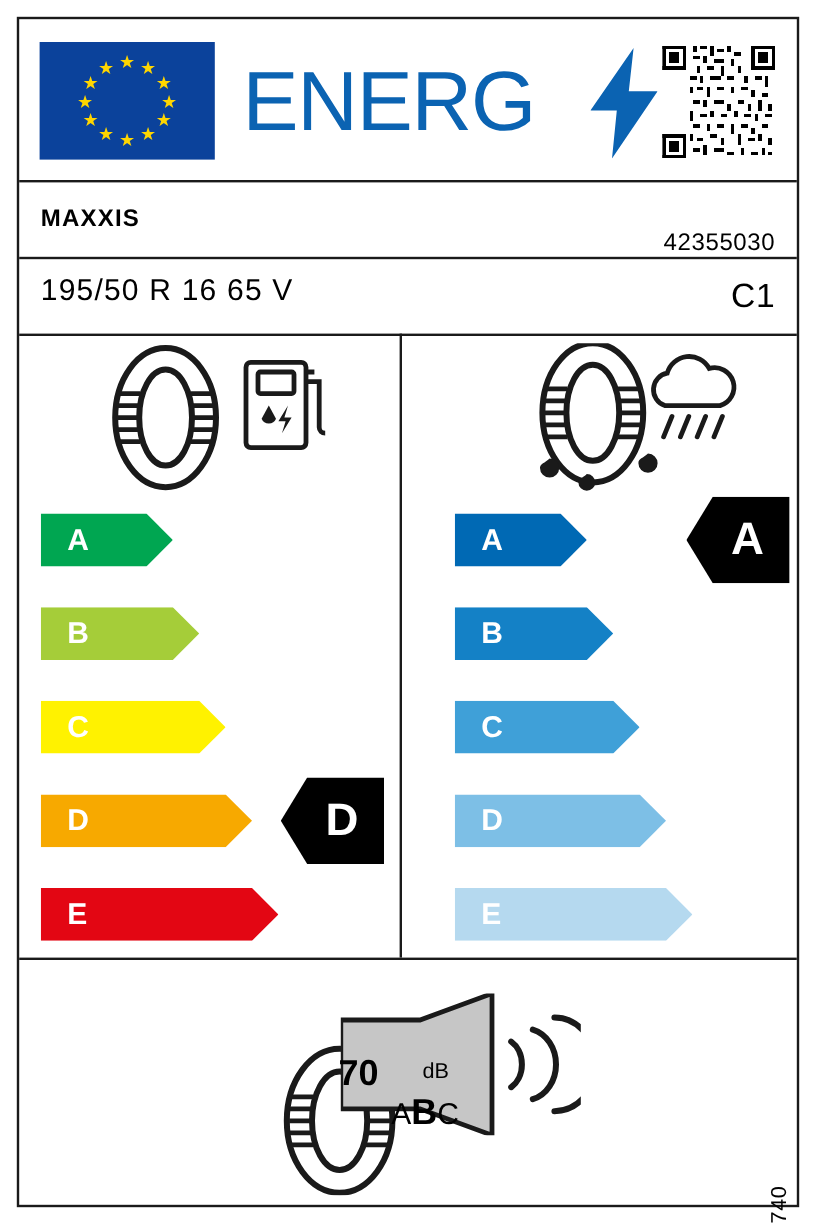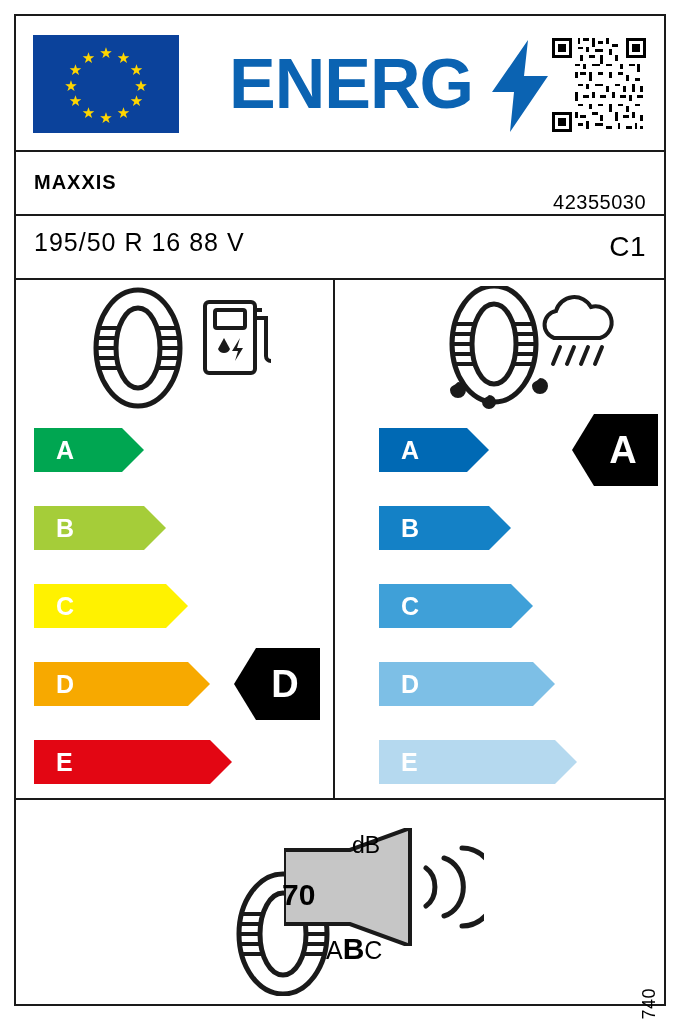--- a/index.html
+++ b/index.html
@@ -38,26 +38,25 @@
     color: #ffd600;
     font-size: 15px;
     line-height: 15px;
     width: 15px; height: 15px;
     text-align: center;
   }
   .energ-word {
     position: absolute;
     left: 186px; top: 33px;
     font-size: 70px;
-    font-weight: bold;
+    font-weight: normal;
     letter-spacing: -1px;
     color: #0b63b2;
     line-height: 70px;
     font-family: "Liberation Sans", sans-serif;
-    margin-left: 27px;
   }
   .bolt {
     position: absolute;
     left: 476px; top: 24px;
     width: 56px; height: 92px;
   }
   .qr {
     position: absolute;
     right: 18px; top: 22px;
     width: 94px; height: 94px;
@@ -121,26 +120,26 @@
     width: 86px; height: 72px;
   }
   .db-value {
     position: absolute;
     left: 266px; top: 862px;
     font-size: 30px;
     font-weight: bold;
   }
   .db-unit {
     position: absolute;
-    left: 336px; top: 816px;
-    font-size: 23px;
+    left: 336px; top: 866px;
+    font-size: 18px;
   }
   .abc {
     position: absolute;
-    left: 310px; top: 916px;
+    left: 310px; top: 895px;
     font-size: 25px;
   }
   .abc b { font-size: 30px; }
 
   .reg {
     position: absolute;
     right: 4px; bottom: 16px;
     font-size: 18px;
     letter-spacing: 0.5px;
     transform: rotate(-90deg);
@@ -266,21 +265,21 @@
     </svg>
   </div>
 
   <div class="hr" style="top:134px;"></div>
 
   <div class="brand">MAXXIS</div>
   <div class="sku">42355030</div>
 
   <div class="hr" style="top:198px;"></div>
 
-  <div class="size">195/50 R 16 88 V</div>
+  <div class="size">195/50 R 16 65 V</div>
   <div class="cls">C1</div>
 
   <div class="hr" style="top:262px;"></div>
 
   <div class="vdiv"></div>
 
   <svg class="pict" style="left:72px; top:270px; width:130px; height:125px;" viewBox="0 0 130 125">
     <ellipse cx="50" cy="62" rx="42" ry="58" fill="none" stroke="#1a1a1a" stroke-width="5"></ellipse>
     <ellipse cx="50" cy="62" rx="22" ry="40" fill="none" stroke="#1a1a1a" stroke-width="5"></ellipse>
     <g stroke="#1a1a1a" stroke-width="4">

